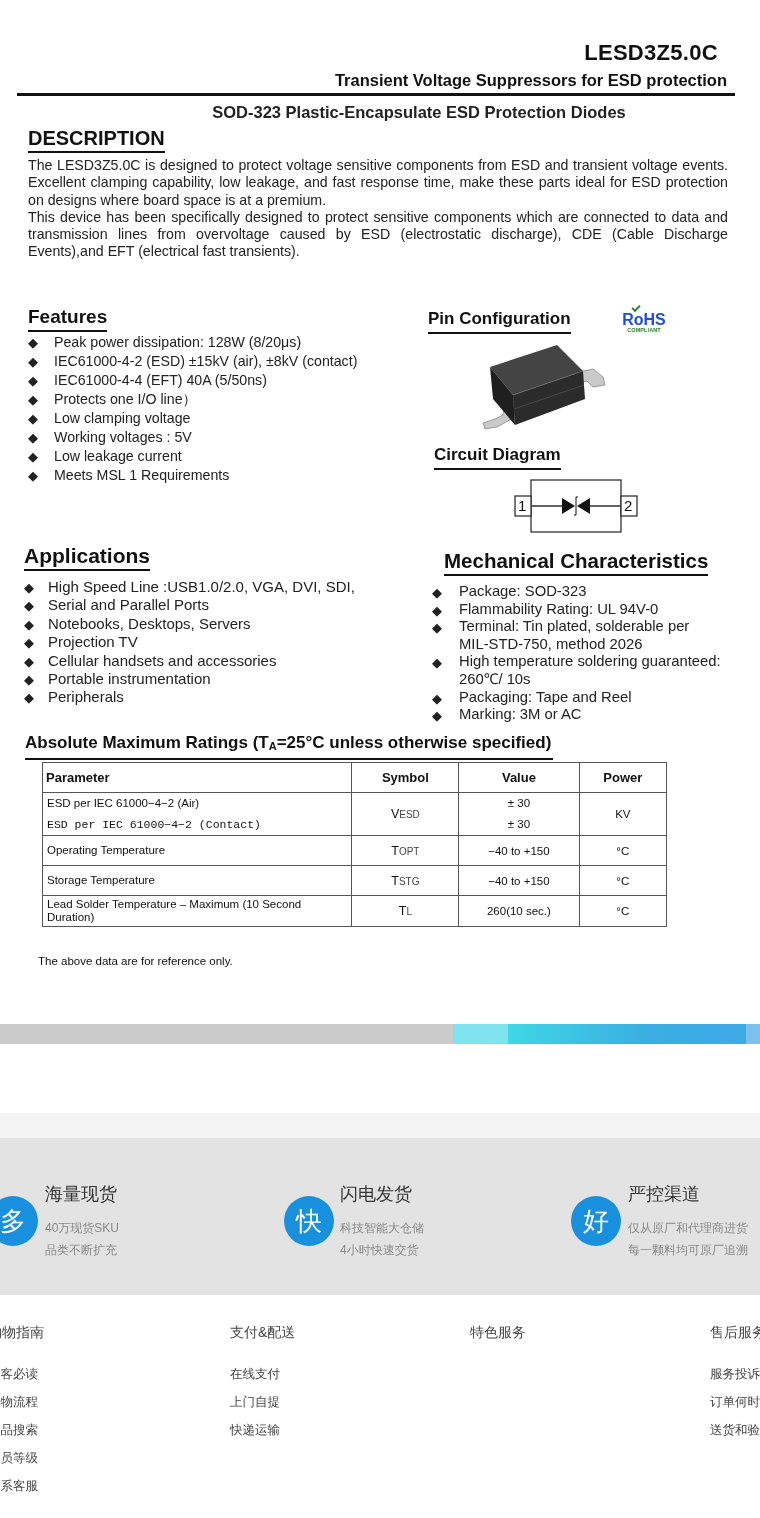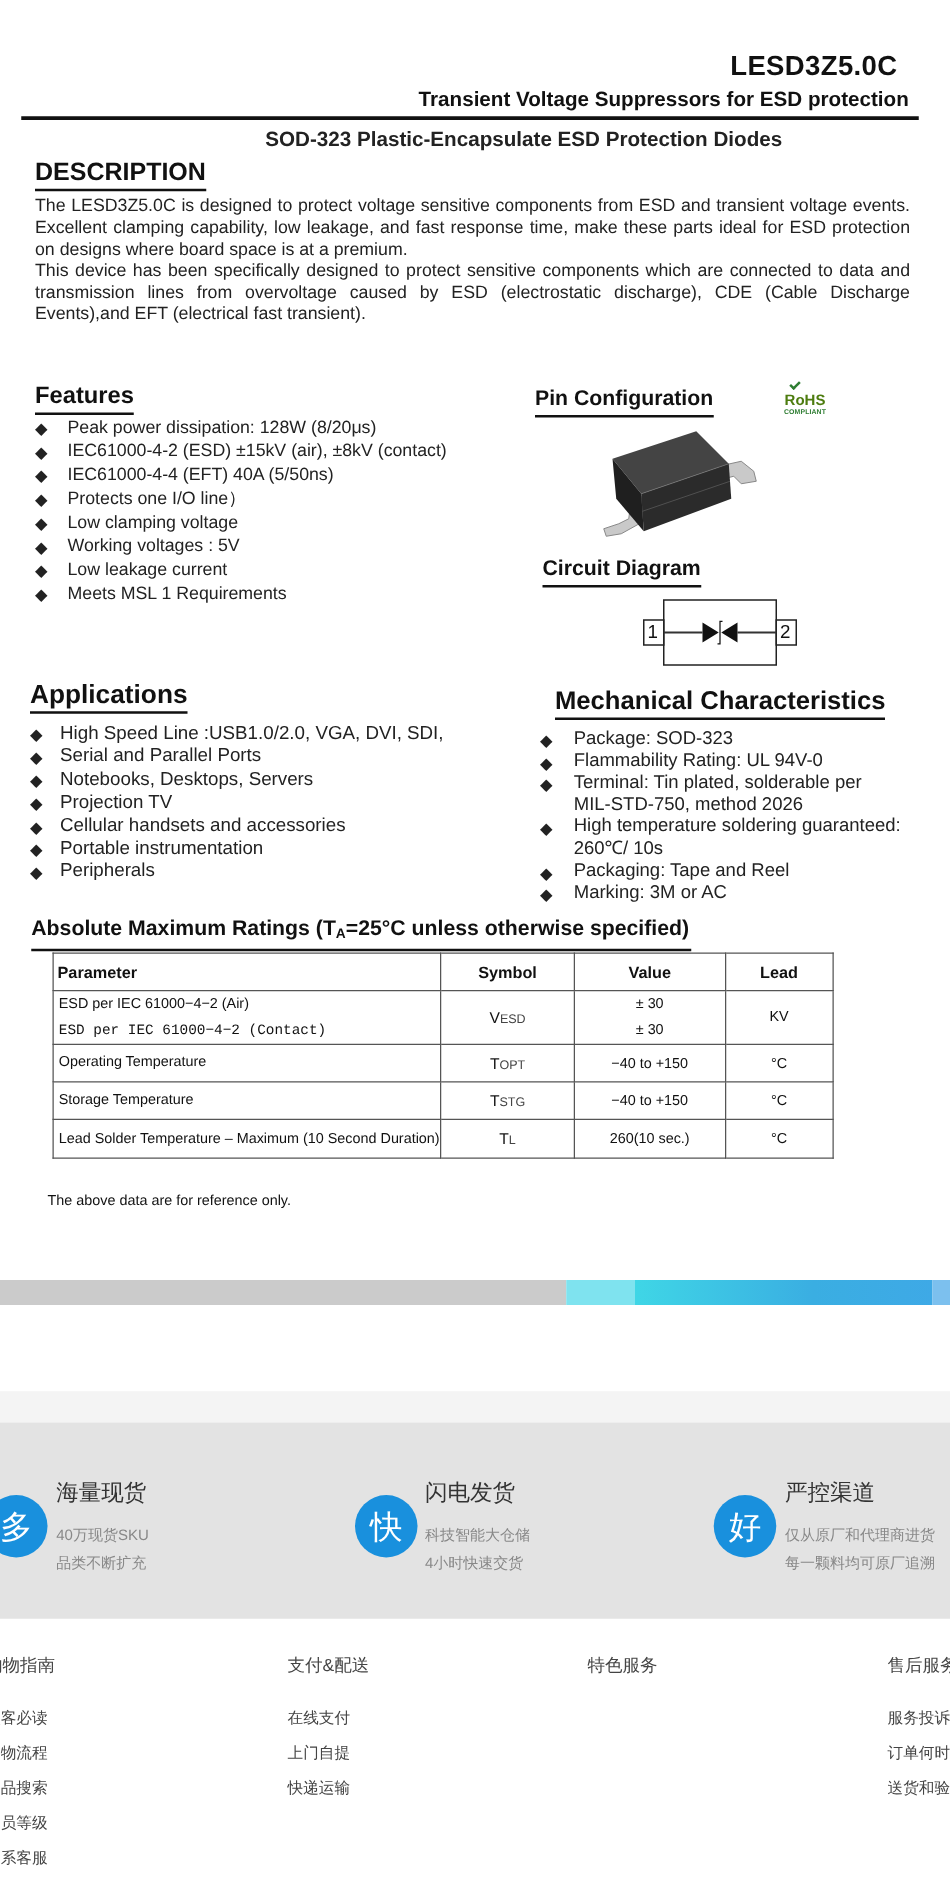--- a/index.html
+++ b/index.html
@@ -23,21 +23,21 @@
   .features-title { left: 28px; top: 305px; font-size: 19px; }
   .list { list-style: none; font-size: 14.2px; color: #222; }
   .list li { position: relative; padding-left: 26px; line-height: 19px; }
   .list li .bullet { position: absolute; left: 0; top: 0; font-size: 13px; line-height: 19px; }
 
   .features-list { left: 28px; top: 333px; }
   .features-list li { padding-left: 26px; }
 
   .pin-title { left: 428px; top: 307px; font-size: 17px; border-bottom-width: 2px; text-align: center; }
   .rohs { left: 620px; top: 303px; width: 48px; height: 32px; text-align: center; }
-  .rohs .r-main { font-size: 12px; font-weight: bold; color: #4d7c0f; line-height: 14px; margin-top: 10px; }
+  .rohs .r-main { font-size: 16px; font-weight: bold; color: #1d4ed8; line-height: 14px; margin-top: 10px; }
   .rohs .r-sub { font-size: 5.5px; font-weight: bold; color: #2e7d32; letter-spacing: 0.1px; }
   .rohs .check { position: absolute; left: 12px; top: 2px; width: 8px; height: 5px; border-left: 2px solid #2e7d32; border-bottom: 2px solid #2e7d32; transform: rotate(-45deg); }
 
   .chip { left: 475px; top: 337px; width: 135px; height: 100px; }
 
   .circuit-title { left: 434px; top: 443px; font-size: 17px; border-bottom-width: 2px; }
   .circuit { left: 510px; top: 478px; width: 130px; height: 56px; }
 
   .apps-title { left: 24px; top: 544px; font-size: 21px; }
   .apps-list { left: 24px; top: 578px; font-size: 15px; }
@@ -85,21 +85,21 @@
 <body>
 
 <div class="abs part-no">LESD3Z5.0C</div>
 <div class="abs subtitle">Transient Voltage Suppressors for ESD protection</div>
 <div class="abs rule-main"></div>
 <div class="abs package-line">SOD-323 Plastic-Encapsulate  ESD Protection Diodes</div>
 
 <div class="abs section-h desc-title">DESCRIPTION</div>
 <div class="abs desc-body">
   <p>The LESD3Z5.0C is designed to protect voltage sensitive components from ESD and transient voltage events. Excellent clamping capability, low leakage, and fast response time, make these parts ideal for ESD protection on designs where board space is at a premium.</p>
-  <p>This device has been specifically designed to protect sensitive components which are connected to data and transmission lines from overvoltage caused by ESD (electrostatic discharge), CDE (Cable Discharge Events),and EFT (electrical fast transient).</p>
+  <p>This device has been specifically designed to protect sensitive components which are connected to data and transmission lines from overvoltage caused by ESD (electrostatic discharge), CDE (Cable Discharge Events),and EFT (electrical fast transients).</p>
 </div>
 
 <div class="abs section-h features-title">Features</div>
 <ul class="abs list features-list">
   <li><span class="bullet">◆</span><span>Peak power dissipation:  128W (8/20μs)</span></li>
   <li><span class="bullet">◆</span><span>IEC61000-4-2 (ESD) ±15kV (air), ±8kV (contact)</span></li>
   <li><span class="bullet">◆</span><span>IEC61000-4-4 (EFT) 40A (5/50ns)</span></li>
   <li><span class="bullet">◆</span><span>Protects one I/O line）</span></li>
   <li><span class="bullet">◆</span><span>Low clamping voltage</span></li>
   <li><span class="bullet">◆</span><span>Working voltages : 5V</span></li>
@@ -172,21 +172,21 @@
       <col style="width:343px">
       <col style="width:115px">
       <col style="width:132px">
       <col style="width:94px">
     </colgroup>
   <tbody>
       <tr>
     <th class="p">Parameter</th>
     <th>Symbol</th>
     <th>Value</th>
-    <th>Lead</th>
+    <th>Power</th>
   </tr>
   <tr style="height:43px;">
     <td class="p">
           <div style="line-height:21px;">ESD per IEC 61000−4−2 (Air)</div>
           <div style="line-height:21px;font-family:Liberation Mono, monospace;">ESD per IEC 61000−4−2 (Contact)</div>
         </td>
     <td class="sym"><span>V</span><small>ESD</small></td>
     <td>
           <div style="line-height:21px;">± 30</div>
           <div style="line-height:21px;">± 30</div>

